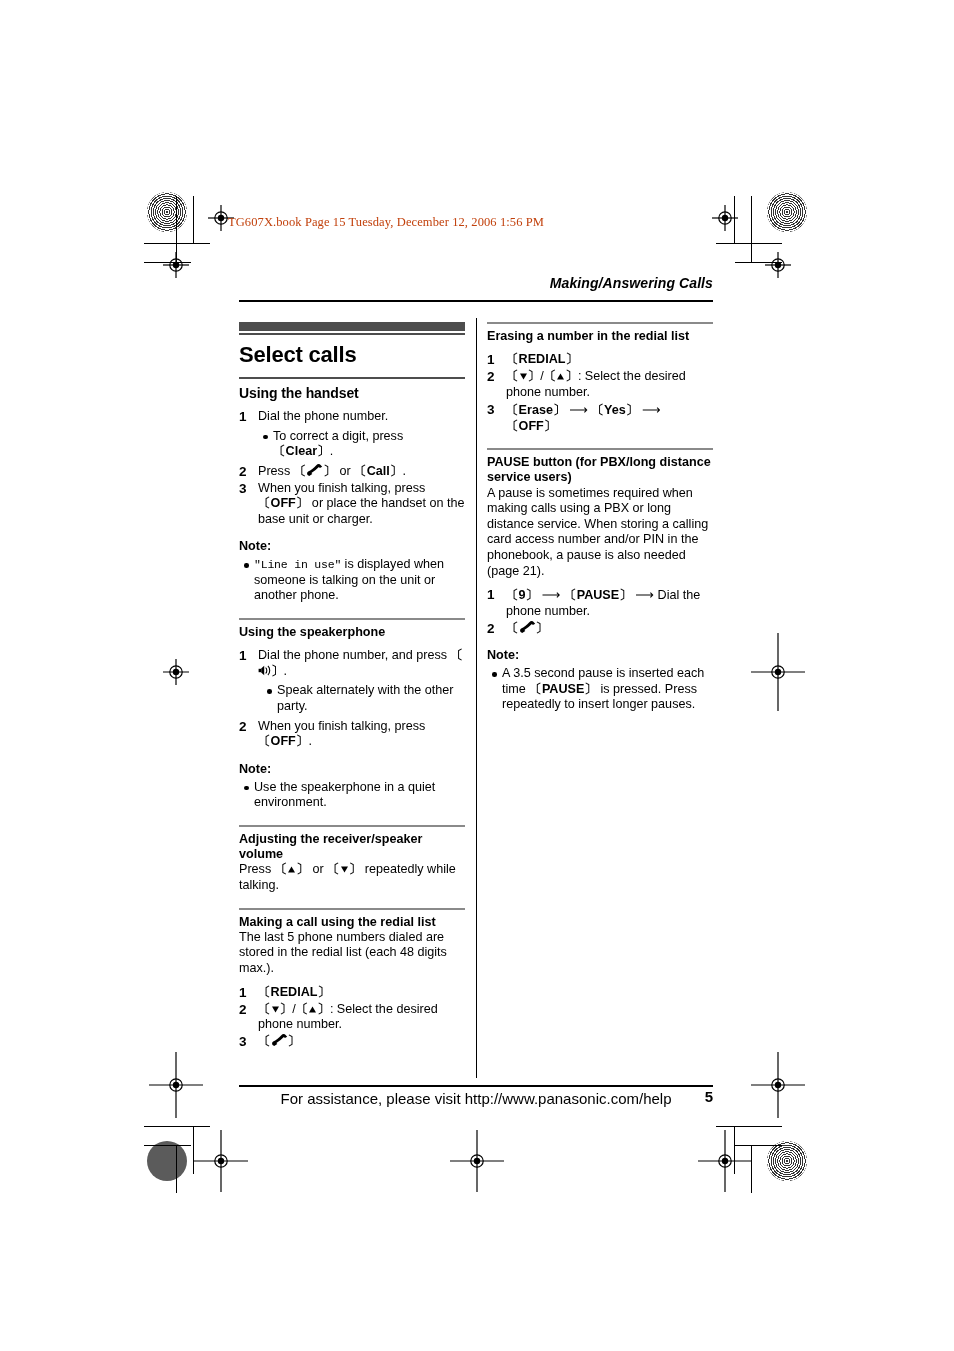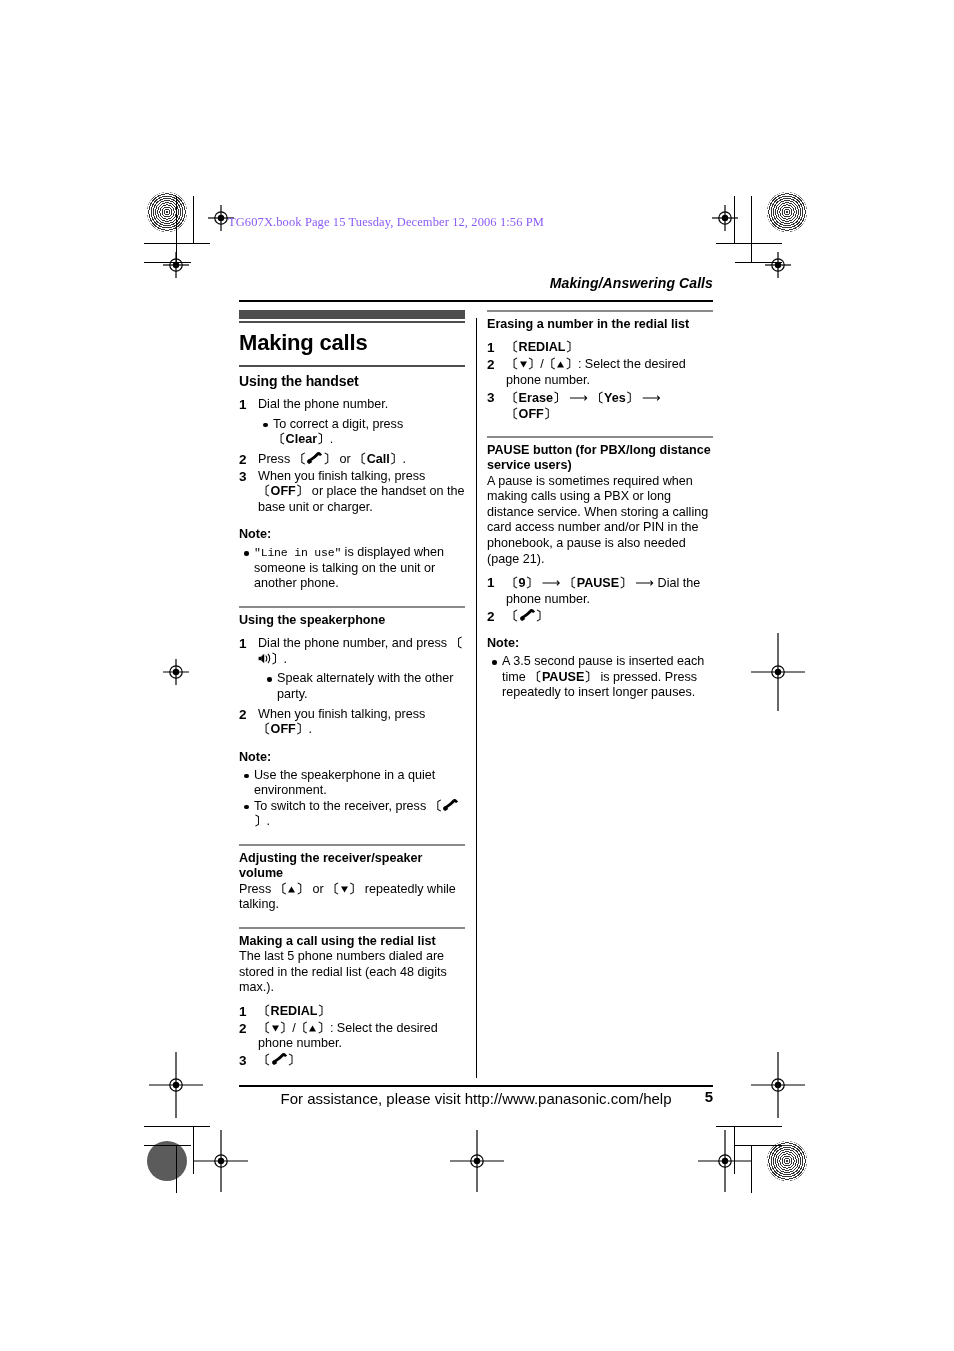--- a/index.html
+++ b/index.html
@@ -24,33 +24,33 @@
   .dot-solid{
     width:40px;height:40px;border-radius:50%;
     background:#5b5b5b;
   }
   .cropline{position:absolute;background:#000;}
   
   #page{position:absolute;left:0;top:0;width:954px;height:1351px;}
   .filename{
     position:absolute;left:228px;top:215px;
     font-family:"Liberation Serif", serif;
-    font-size:12.5px;letter-spacing:.1px;color:#8b5cf6;white-space:nowrap;
+    font-size:12.5px;letter-spacing:.1px;color:#c2410c;white-space:nowrap;
   }
   .running-head{
     position:absolute;right:241px;top:275px;
     font-family:"Liberation Sans", sans-serif;
     font-style:italic;font-weight:bold;font-size:14px;
     letter-spacing:.1px;
   }
   .head-rule{
     position:absolute;left:239px;top:300px;width:474px;height:2px;background:#000;
   }
   .content{position:absolute;left:239px;top:310px;width:474px;}
-  .col{position:absolute;top:0;width:226px;}
+  .col{position:absolute;top:12px;width:226px;}
   .col-left{left:0;}
   .col-right{left:248px;}
   .col-divider{
     position:absolute;left:237px;top:8px;width:1px;height:760px;background:#000;
   }
   
   .chapter-bar{height:9px;background:#4d4d4d;width:100%;}
   .chapter-bar-thin{height:1.5px;background:#4d4d4d;width:100%;margin-top:2px;}
   h1.chapter{
     font-size:22px;font-weight:bold;margin:7px 0 0 0;letter-spacing:-.2px;
@@ -230,21 +230,21 @@
   <div class="running-head">Making/Answering Calls</div>
   <div class="head-rule"></div>
 
   <div class="content">
     <div class="col-divider"></div>
 
     <div class="col col-left">
 
       <div class="chapter-bar"></div>
       <div class="chapter-bar-thin"></div>
-      <h1 class="chapter">Making calls</h1>
+      <h1 class="chapter">Select calls</h1>
       <div class="rule-dark"></div>
 
       <h2 class="sect">Using the handset</h2>
       <ol class="steps">
         <li>
           <span class="num">1</span>
           <span>Dial the phone number.</span>
           <ul class="bul">
             <li><span>To correct a digit, press </span><span class="key">〔Clear〕</span><span>.</span></li>
           </ul>
@@ -282,23 +282,20 @@
           </ul>
         </li>
         <li>
           <span class="num">2</span>
           <span>When you finish talking, press </span><span class="key">〔OFF〕</span><span>.</span>
         </li>
       </ol>
       <div class="note-label">Note:</div>
       <ul class="bul">
         <li>Use the speakerphone in a quiet environment.</li>
-        <li><span>To switch to the receiver, press </span><span class="key">〔</span><span class="gi"><svg width="17" height="12" viewBox="0 0 17 12">
-                <path d="M1.6 10.9 C0.7 9.8 1.0 8.3 2.2 7.6 C4.8 6.1 7.8 3.9 10.3 1.2 C11.6 -0.2 13.6 -0.2 14.6 0.9 L16.2 2.7 L13.9 4.0 L12.9 2.9 C10.6 5.3 8.0 7.3 5.4 8.9 L6.3 10.0 L3.2 11.9 Z" fill="#000"></path>
-              </svg></span><span class="key">〕</span><span>.</span></li>
       </ul>
 
       <div class="rule-gray"></div>
       <h3 class="sub">Adjusting the receiver/speaker volume</h3>
       <p class="body"><span>Press </span><span class="key">〔</span><span class="gi"><svg width="9" height="9" viewBox="0 0 9 9">
               <path d="M4.5 1.6 L8.0 7.4 L1.0 7.4 Z" fill="#000"></path>
             </svg></span><span class="key">〕</span><span> or </span><span class="key">〔</span><span class="gi"><svg width="9" height="9" viewBox="0 0 9 9">
               <path d="M4.5 7.4 L1.0 1.6 L8.0 1.6 Z" fill="#000"></path>
             </svg></span><span class="key">〕</span><span> repeatedly while talking.</span></p>
 

